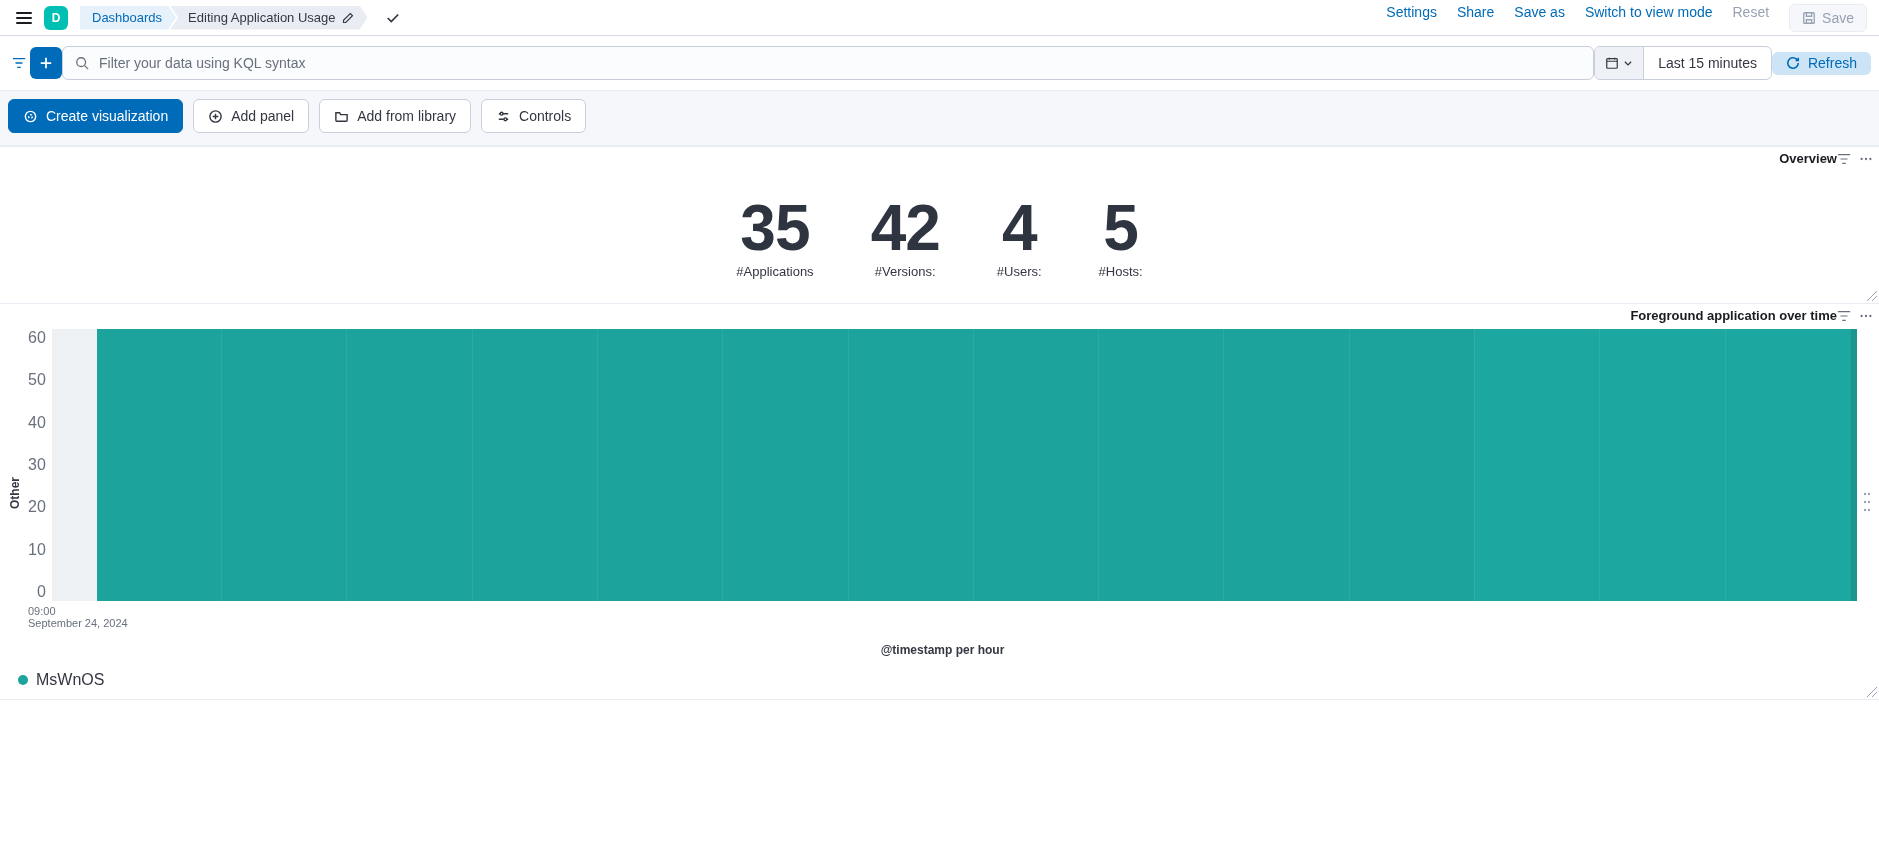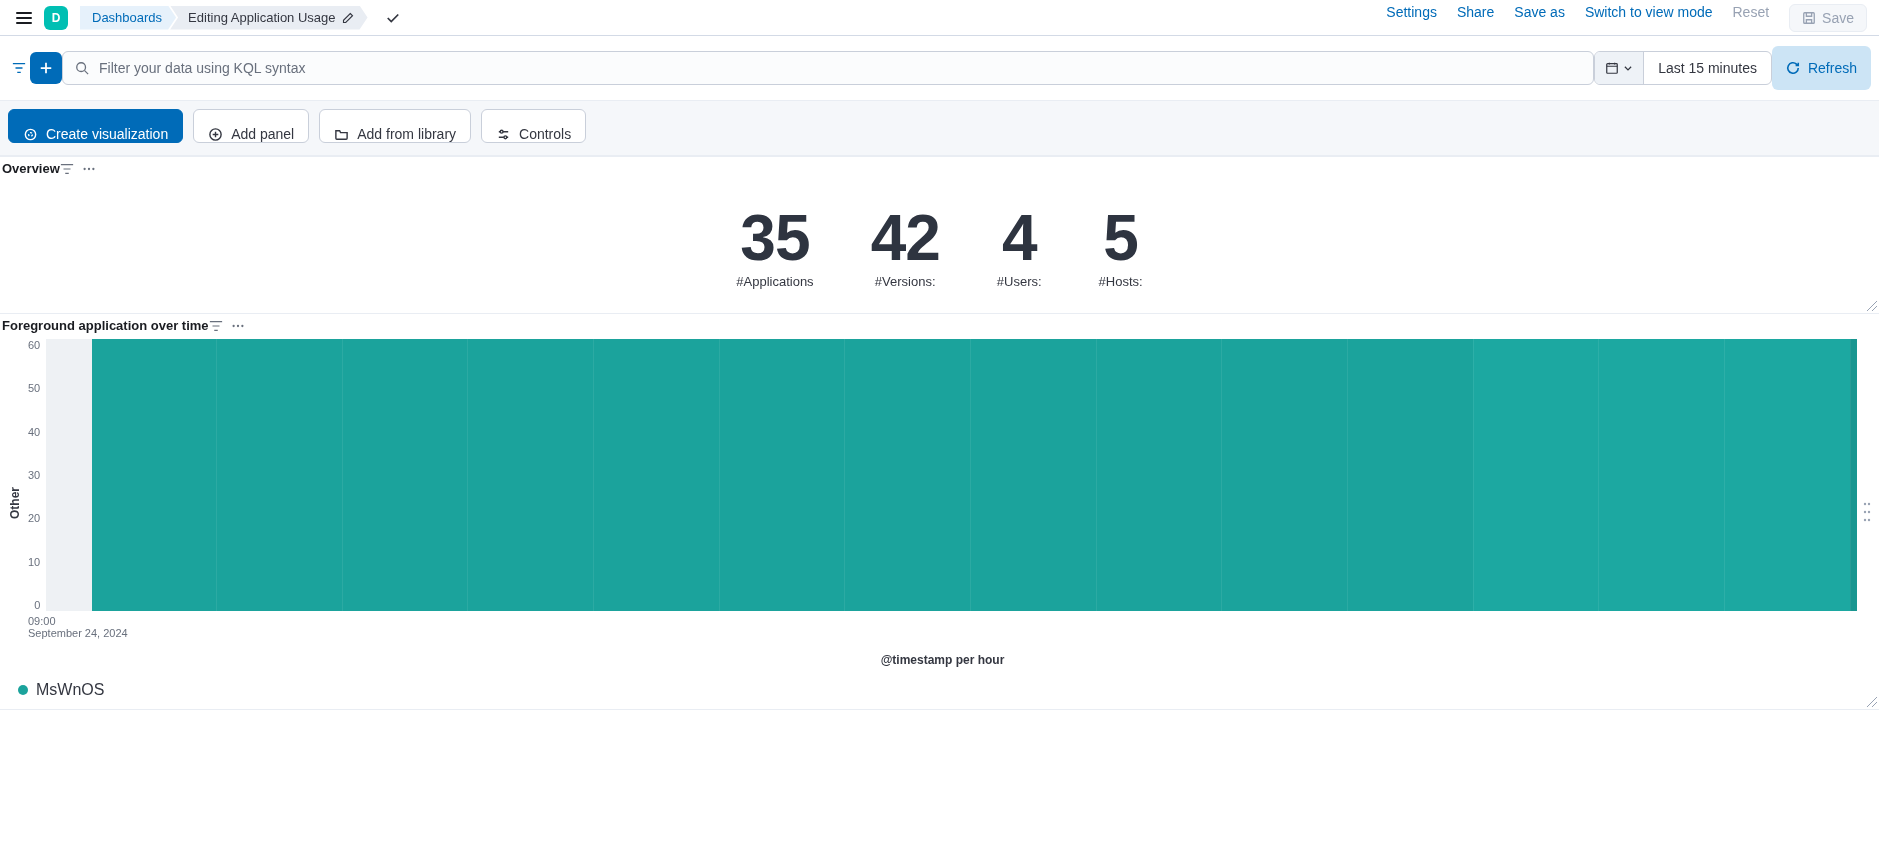--- a/index.html
+++ b/index.html
@@ -61,59 +61,59 @@
   }
   .search-wrap input::placeholder { color:#69707d; }
   .date-picker {
     display:flex; align-items:stretch; height:34px; border:1px solid #c9cfda; border-radius:6px; overflow:hidden;
   }
   .date-picker .cal {
     display:flex; align-items:center; gap:4px; padding:0 10px; background:#eef2f7; border-right:1px solid #c9cfda; color:#343741;
   }
   .date-picker .range { display:flex; align-items:center; padding:0 14px; color:#343741; }
   .refresh-btn {
-    display:flex; align-items:center; gap:8px; height:44px; padding:0 14px;
+    display:flex; align-items:center; gap:8px; height:23px; padding:0 14px;
     background:#cce4f5; color:#006bb8; border-radius:6px; cursor:pointer; font-weight:500;
   }
 
   
   .dash-toolbar {
     display:flex; align-items:center; gap:10px; padding:8px 8px 12px; background:#f5f7fa;
     border-bottom:1px solid #e9edf3;
   }
   .tb-btn {
-    display:flex; align-items:flex-end; gap:8px; height:34px; padding:0 14px;
+    display:flex; align-items:center; gap:8px; height:34px; padding:0 14px;
     background:#fff; border:1px solid #c9cfda; border-radius:6px; color:#343741; cursor:pointer;
   }
   .tb-btn.primary { background:#006bb8; border-color:#006bb8; color:#fff; }
   .tb-btn svg { width:15px; height:15px; }
 
   
   .panel { border-top:1px solid #e9edf3; border-bottom:1px solid #e9edf3; position:relative; }
   .panel-header {
-    display:flex; align-items:center; justify-content:flex-start; padding:4px 6px 0 2px;
+    display:flex; align-items:center; justify-content:flex-end; padding:4px 6px 0 2px;
     font-size:13px; font-weight:600; color:#1a1c21;
   }
   .panel-header .ph-actions { display:flex; align-items:center; gap:8px; color:#69707d; }
   .panel-header .ph-actions svg { width:14px; height:14px; cursor:pointer; }
   .resize-handle { position:absolute; right:2px; bottom:2px; width:10px; height:10px; color:#98a2b3; }
 
   
   .overview-body { padding:30px 0 24px; display:flex; justify-content:center; }
   .metrics { display:flex; gap:57px; align-items:flex-start; }
   .metric { text-align:center; }
   .metric .val { font-size:64px; font-weight:700; line-height:1; color:#2e3440; letter-spacing:-1px; }
   .metric .lbl { font-size:13px; color:#343741; margin-top:4px; }
 
   
   .chart-wrap { display:flex; padding:6px 22px 8px 8px; gap:6px; }
   .yaxis-title { writing-mode:vertical-rl; transform:rotate(180deg); font-size:12px; font-weight:600; color:#343741; align-self:center; }
   .chart-area { flex:1; display:flex; flex-direction:column; }
   .plot-row { display:flex; }
-  .y-ticks { display:flex; flex-direction:column; justify-content:space-between; align-items:flex-end; font-size:11px; color:#69707d; padding-right:6px; height:272px; }
+  .y-ticks { display:flex; flex-direction:column; justify-content:space-between; align-items:flex-end; font-size:16px; color:#69707d; padding-right:6px; height:272px; }
   .plot-box { position:relative; flex:1; height:272px; background:#eef1f4; }
   .bars { position:absolute; inset:0; display:flex; align-items:flex-end; }
   .bar { background:#1ba39c; height:100%; }
   .bar + .bar { border-left:1px solid rgba(255,255,255,0.08); }
   .x-ticks { display:flex; font-size:11px; color:#69707d; padding-top:4px; }
   .x-label { text-align:center; font-size:12px; font-weight:600; color:#343741; margin-top:14px; }
   .legend { display:flex; align-items:center; gap:8px; font-size:16px; color:#343741; padding:6px 4px 10px 18px; }
   .legend .swatch { width:10px; height:10px; border-radius:50%; background:#1ba39c; }
   .panel-side-handle { position:absolute; right:8px; top:50%; transform:translateY(-50%); color:#98a2b3; }
 

